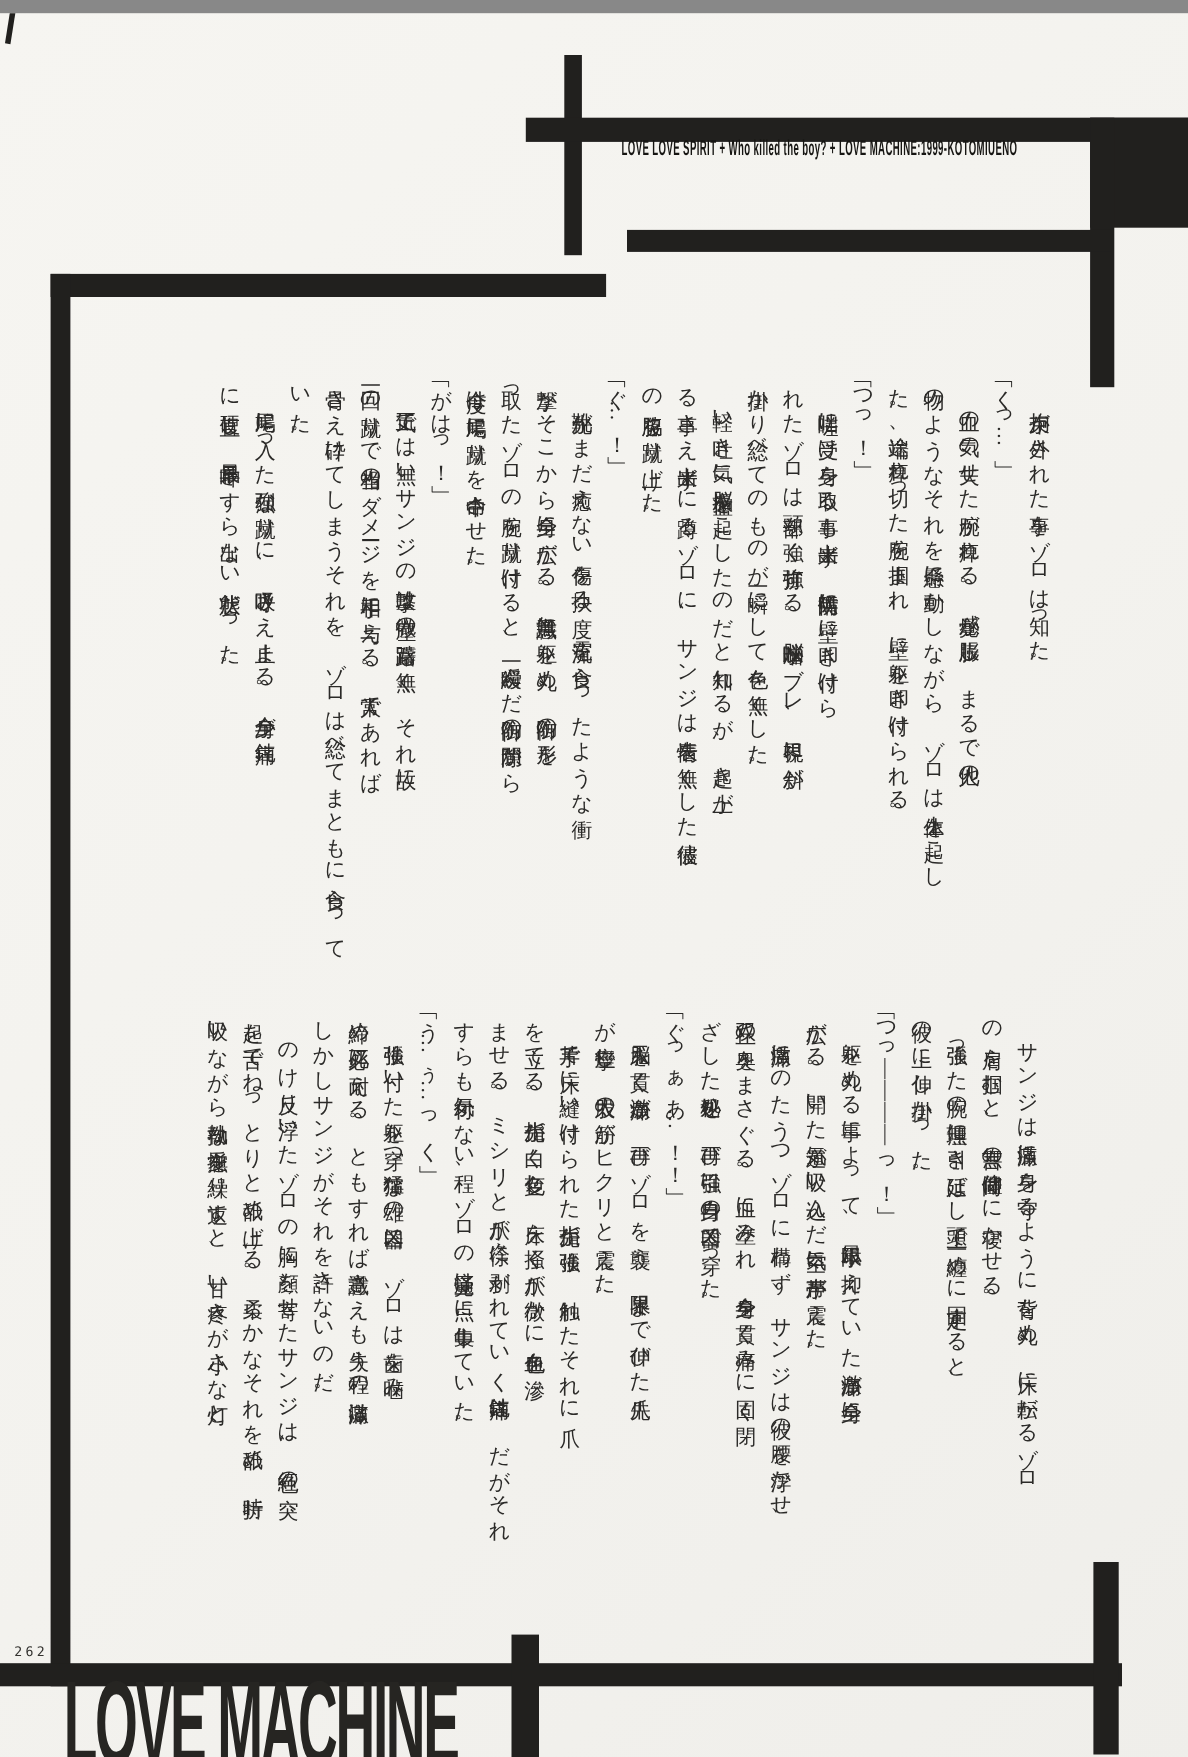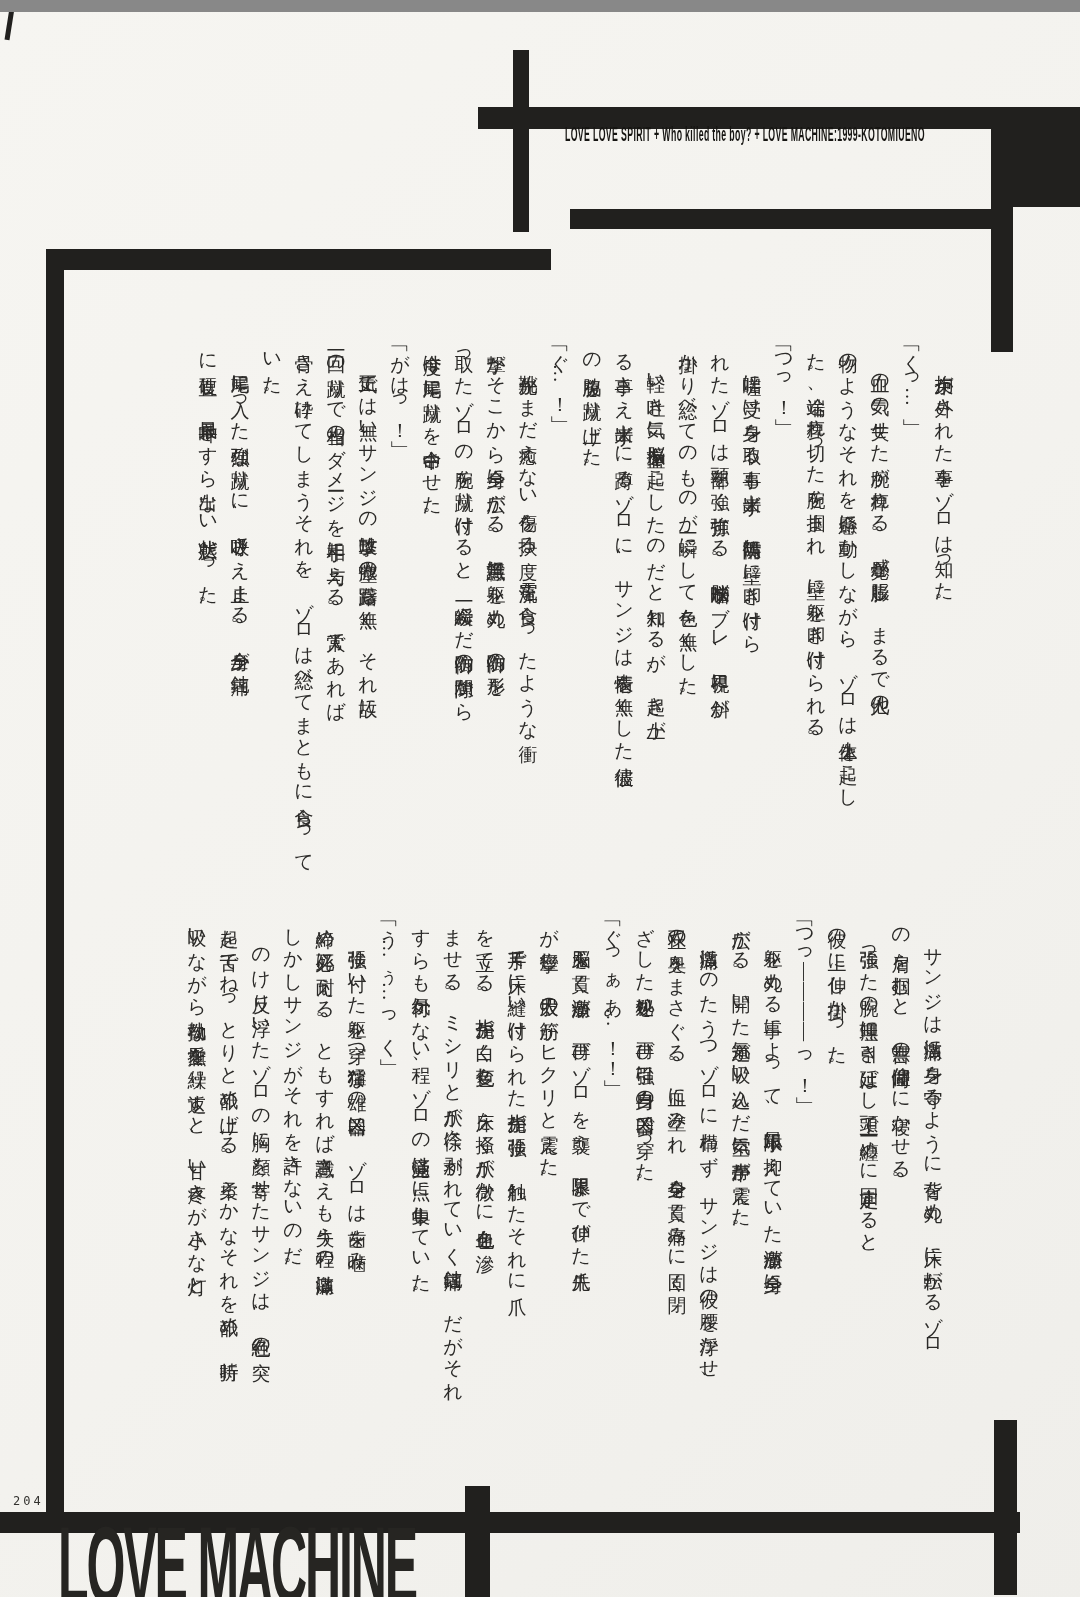--- a/index.html
+++ b/index.html
@@ -133,17 +133,17 @@
       <div class="vcol">すらも気付かない程、ゾロの痛覚は一点に集中していた。</div>
       <div class="vcol">「う…ぅ…っく」</div>
       <div class="vcol">　強張り付いた躯を穿つ獰猛な雄の凶器に、ゾロは歯を噛み</div>
       <div class="vcol">締め必死に耐える。ともすれば意識さえも失う程の激痛は、</div>
       <div class="vcol">しかしサンジがそれを許さないのだ。</div>
       <div class="vcol">　のけ反り浮いたゾロの胸に顔を寄せたサンジは、紅色の突</div>
       <div class="vcol">起を舌でねっとりと舐め上げる。柔らかなそれを舐め、時折</div>
       <div class="vcol">吸いながら執拗な愛撫を繰り返すと、甘い疼きが小さな灯と</div>
     </div>
 
-  <div class="page-number">204</div>
+  <div class="page-number">262</div>
 
   <div class="footer-title">LOVE MACHINE</div>
 
 </div>
 
 </body></html>

